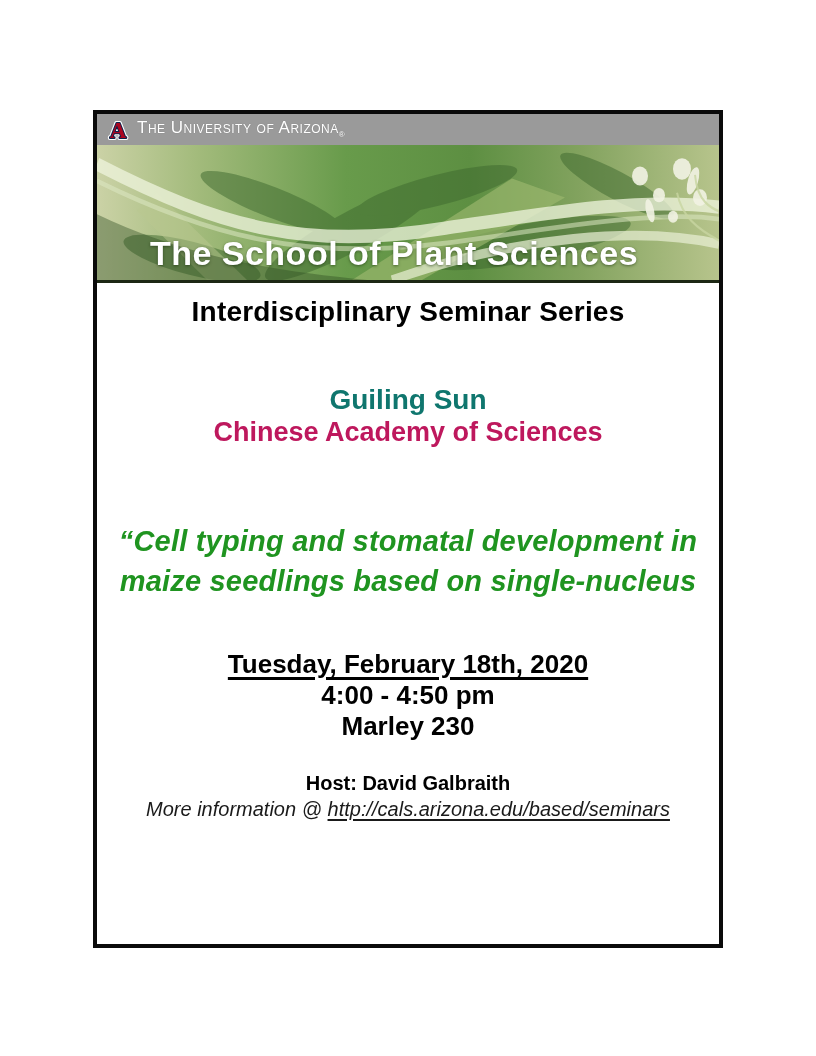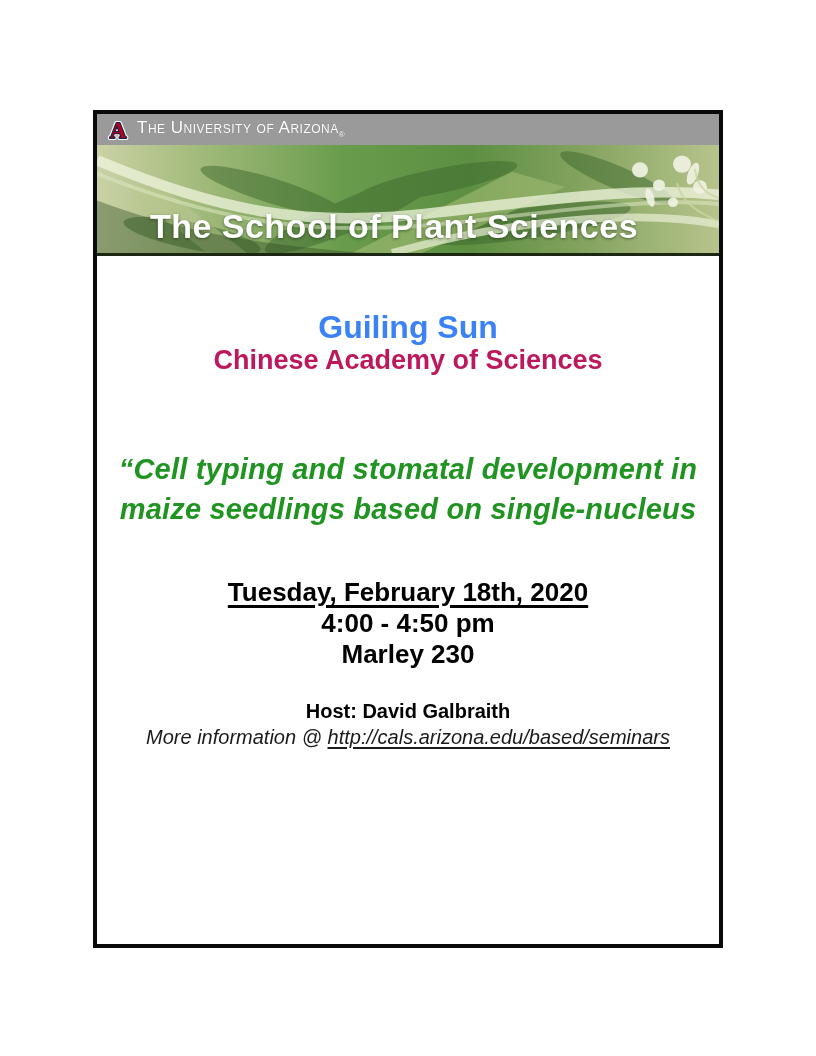--- a/index.html
+++ b/index.html
@@ -39,21 +39,21 @@
   }
   .brand-bar .reg {
     color: #ffffff;
     font-size: 8px;
     vertical-align: sub;
   }
 
   
   .banner {
     position: relative;
-    height: 111px;
+    height: 138px;
     border-bottom: 3px solid #1d2814;
     overflow: hidden;
   }
   .banner svg.banner-art { position: absolute; left: 0; top: 0; width: 100%; height: 100%; }
   .banner-title {
     position: absolute;
     left: 0; right: 0; bottom: 7px;
     text-align: center;
     transform: translateX(-14px);
     color: #ffffff;
@@ -67,21 +67,21 @@
   .content { text-align: center; color: #000000; }
 
   .series-heading {
     margin-top: 13px;
     font-size: 28px;
     font-weight: 700;
     letter-spacing: 0.2px;
   }
 
   .speaker-block { margin-top: 55px; line-height: 33px; }
-  .speaker-name  { font-size: 32px; font-weight: 700; color: #3b82f6; }
+  .speaker-name  { font-size: 28px; font-weight: 700; color: #0f766e; }
   .speaker-affil { font-size: 27px; font-weight: 700; color: #be185d; }
 
   .talk-title {
     margin-top: 72px;
     font-size: 29px;
     font-weight: 700;
     font-style: italic;
     color: #1f9420;
     line-height: 40px;
     letter-spacing: 0.2px;
@@ -163,20 +163,21 @@
         <g stroke="#c9d6a2" stroke-width="2" opacity="0.8" fill="none">
           <path d="M640,60 C610,55 600,45 598,25"></path>
           <path d="M622,80 C600,70 585,60 580,40"></path>
         </g>
       </svg>
       <div class="banner-title">The School of Plant Sciences</div>
     </div>
 
     <div class="content">
 
+      <div class="series-heading">Interdisciplinary Seminar Series</div>
 
       <div class="speaker-block">
         <div class="speaker-name">Guiling Sun</div>
         <div class="speaker-affil">Chinese Academy of Sciences</div>
       </div>
 
       <div class="talk-title">
         <div>“Cell typing and stomatal development in</div>
         <div>maize seedlings based on single-nucleus</div>
       </div>

